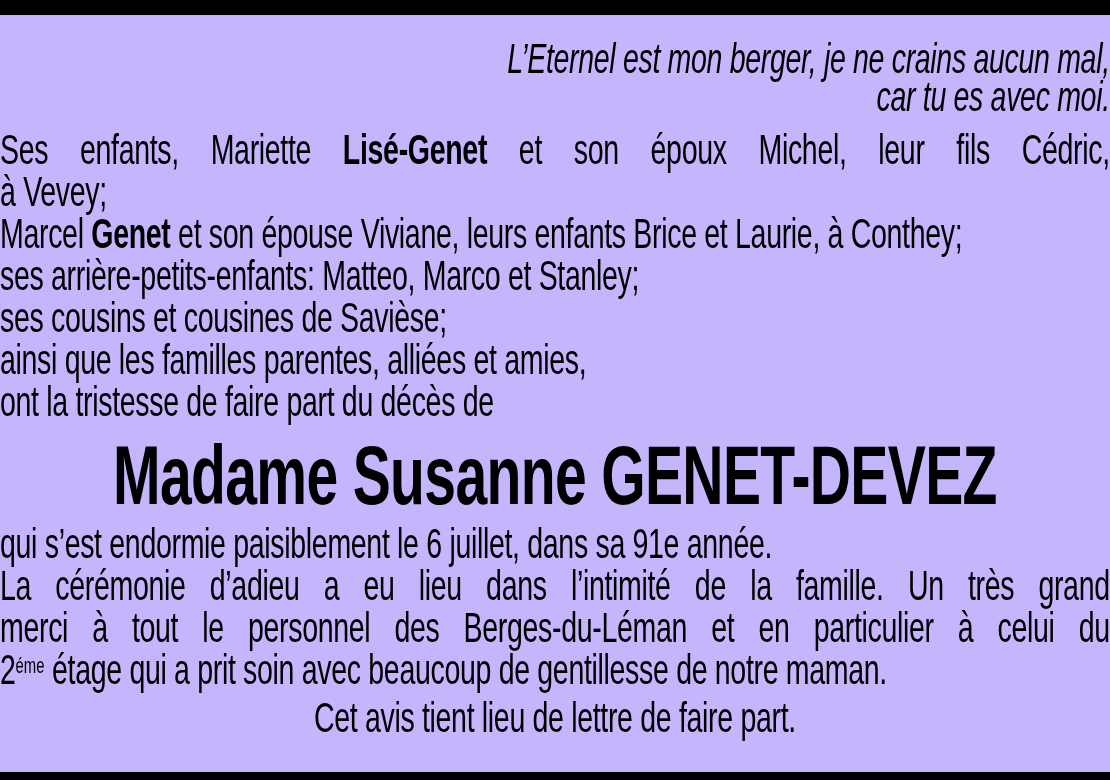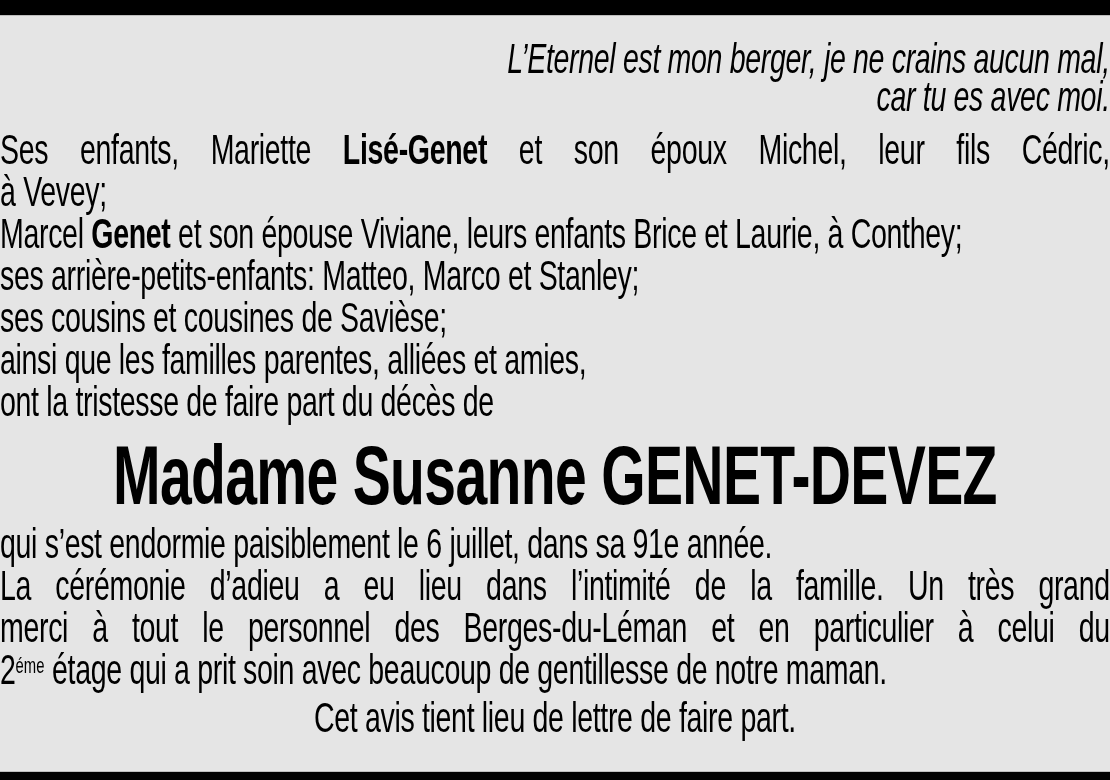--- a/index.html
+++ b/index.html
@@ -4,21 +4,21 @@
 <style>
   html, body {
     margin: 0;
     padding: 0;
     background: #ffffff;
   }
   .page {
     position: relative;
     width: 1110px;
     height: 780px;
-    background: #e5e5e5;
+    background: #c4b5fd;
     overflow: hidden;
     font-family: "Liberation Sans", "DejaVu Sans", sans-serif;
     color: #000000;
   }
   .bar {
     width: 100%;
     height: 15px;
     background: #000000;
   }
   .bar.top {

